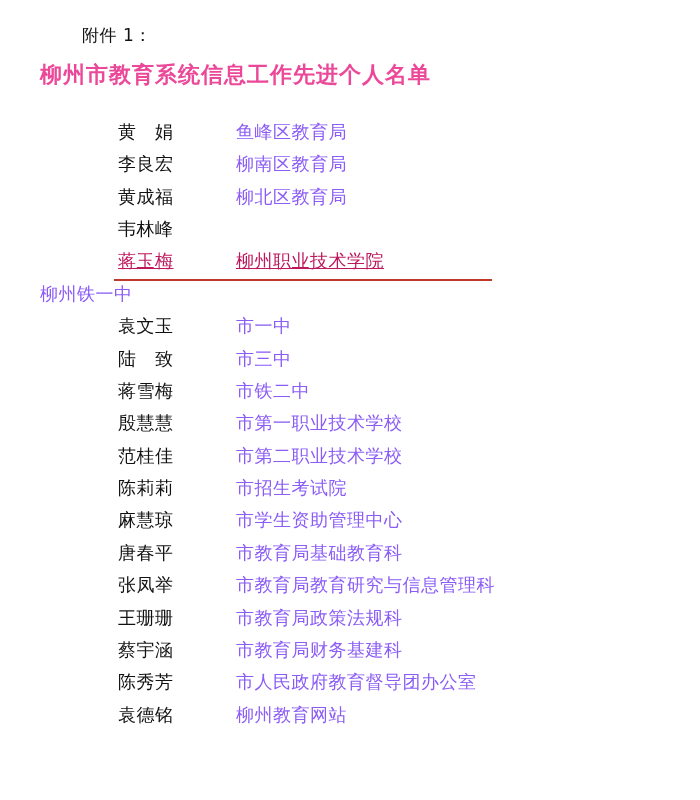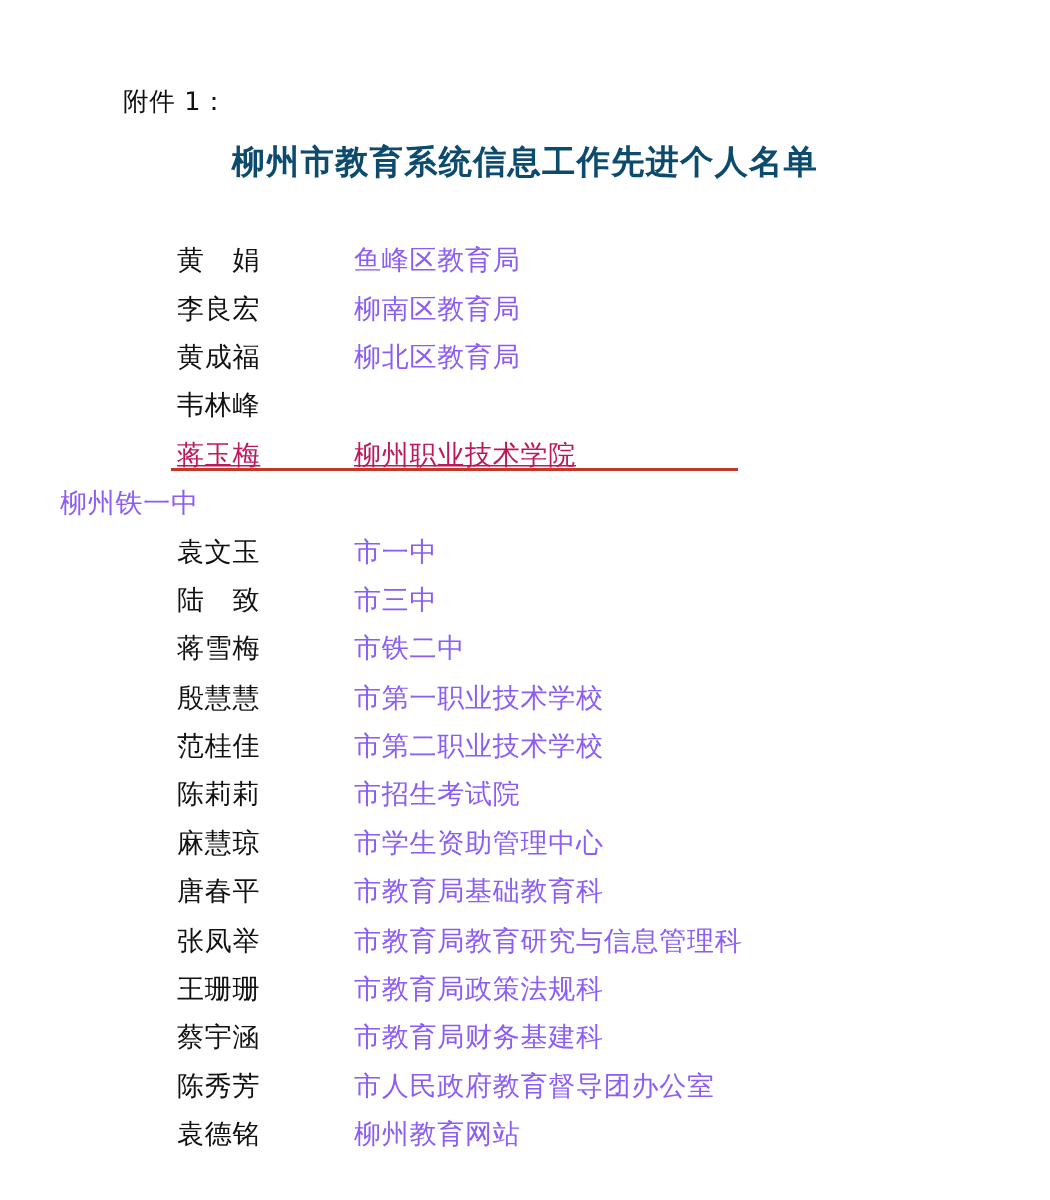--- a/index.html
+++ b/index.html
@@ -12,47 +12,46 @@
     height: 800px;
     font-family: "DejaVu Sans", "Liberation Sans", sans-serif;
     color: #1a1a1a;
     overflow: hidden;
     position: relative;
   }
   .page {
     width: 700px;
     height: 684px;
     box-sizing: border-box;
-    padding: 14px 40px 0 40px;
+    padding: 24px 40px 0 40px;
     position: relative;
-    margin-top: 43px;
   }
   .attachment-label {
     font-size: 17px;
     letter-spacing: 0.5px;
     margin: 0 0 0 42px;
     line-height: 1.4;
     color: #111;
   }
   .doc-title {
-    text-align: center;
+    text-align: left;
     font-size: 22px;
     font-weight: bold;
     letter-spacing: 1px;
     margin: 12px 0 0 0;
-    color: #0c4a6e;
+    color: #ec4899;
   }
   .list {
     margin: 30px 0 0 0;
     padding: 0;
     list-style: none;
   }
   .row {
     display: flex;
-    align-items: flex-end;
+    align-items: flex-start;
     height: 32.4px;
     position: relative;
   }
   .name {
     width: 118px;
     flex: 0 0 118px;
     margin-left: 78px;
     font-size: 18px;
     letter-spacing: 0.5px;
     color: #111;

